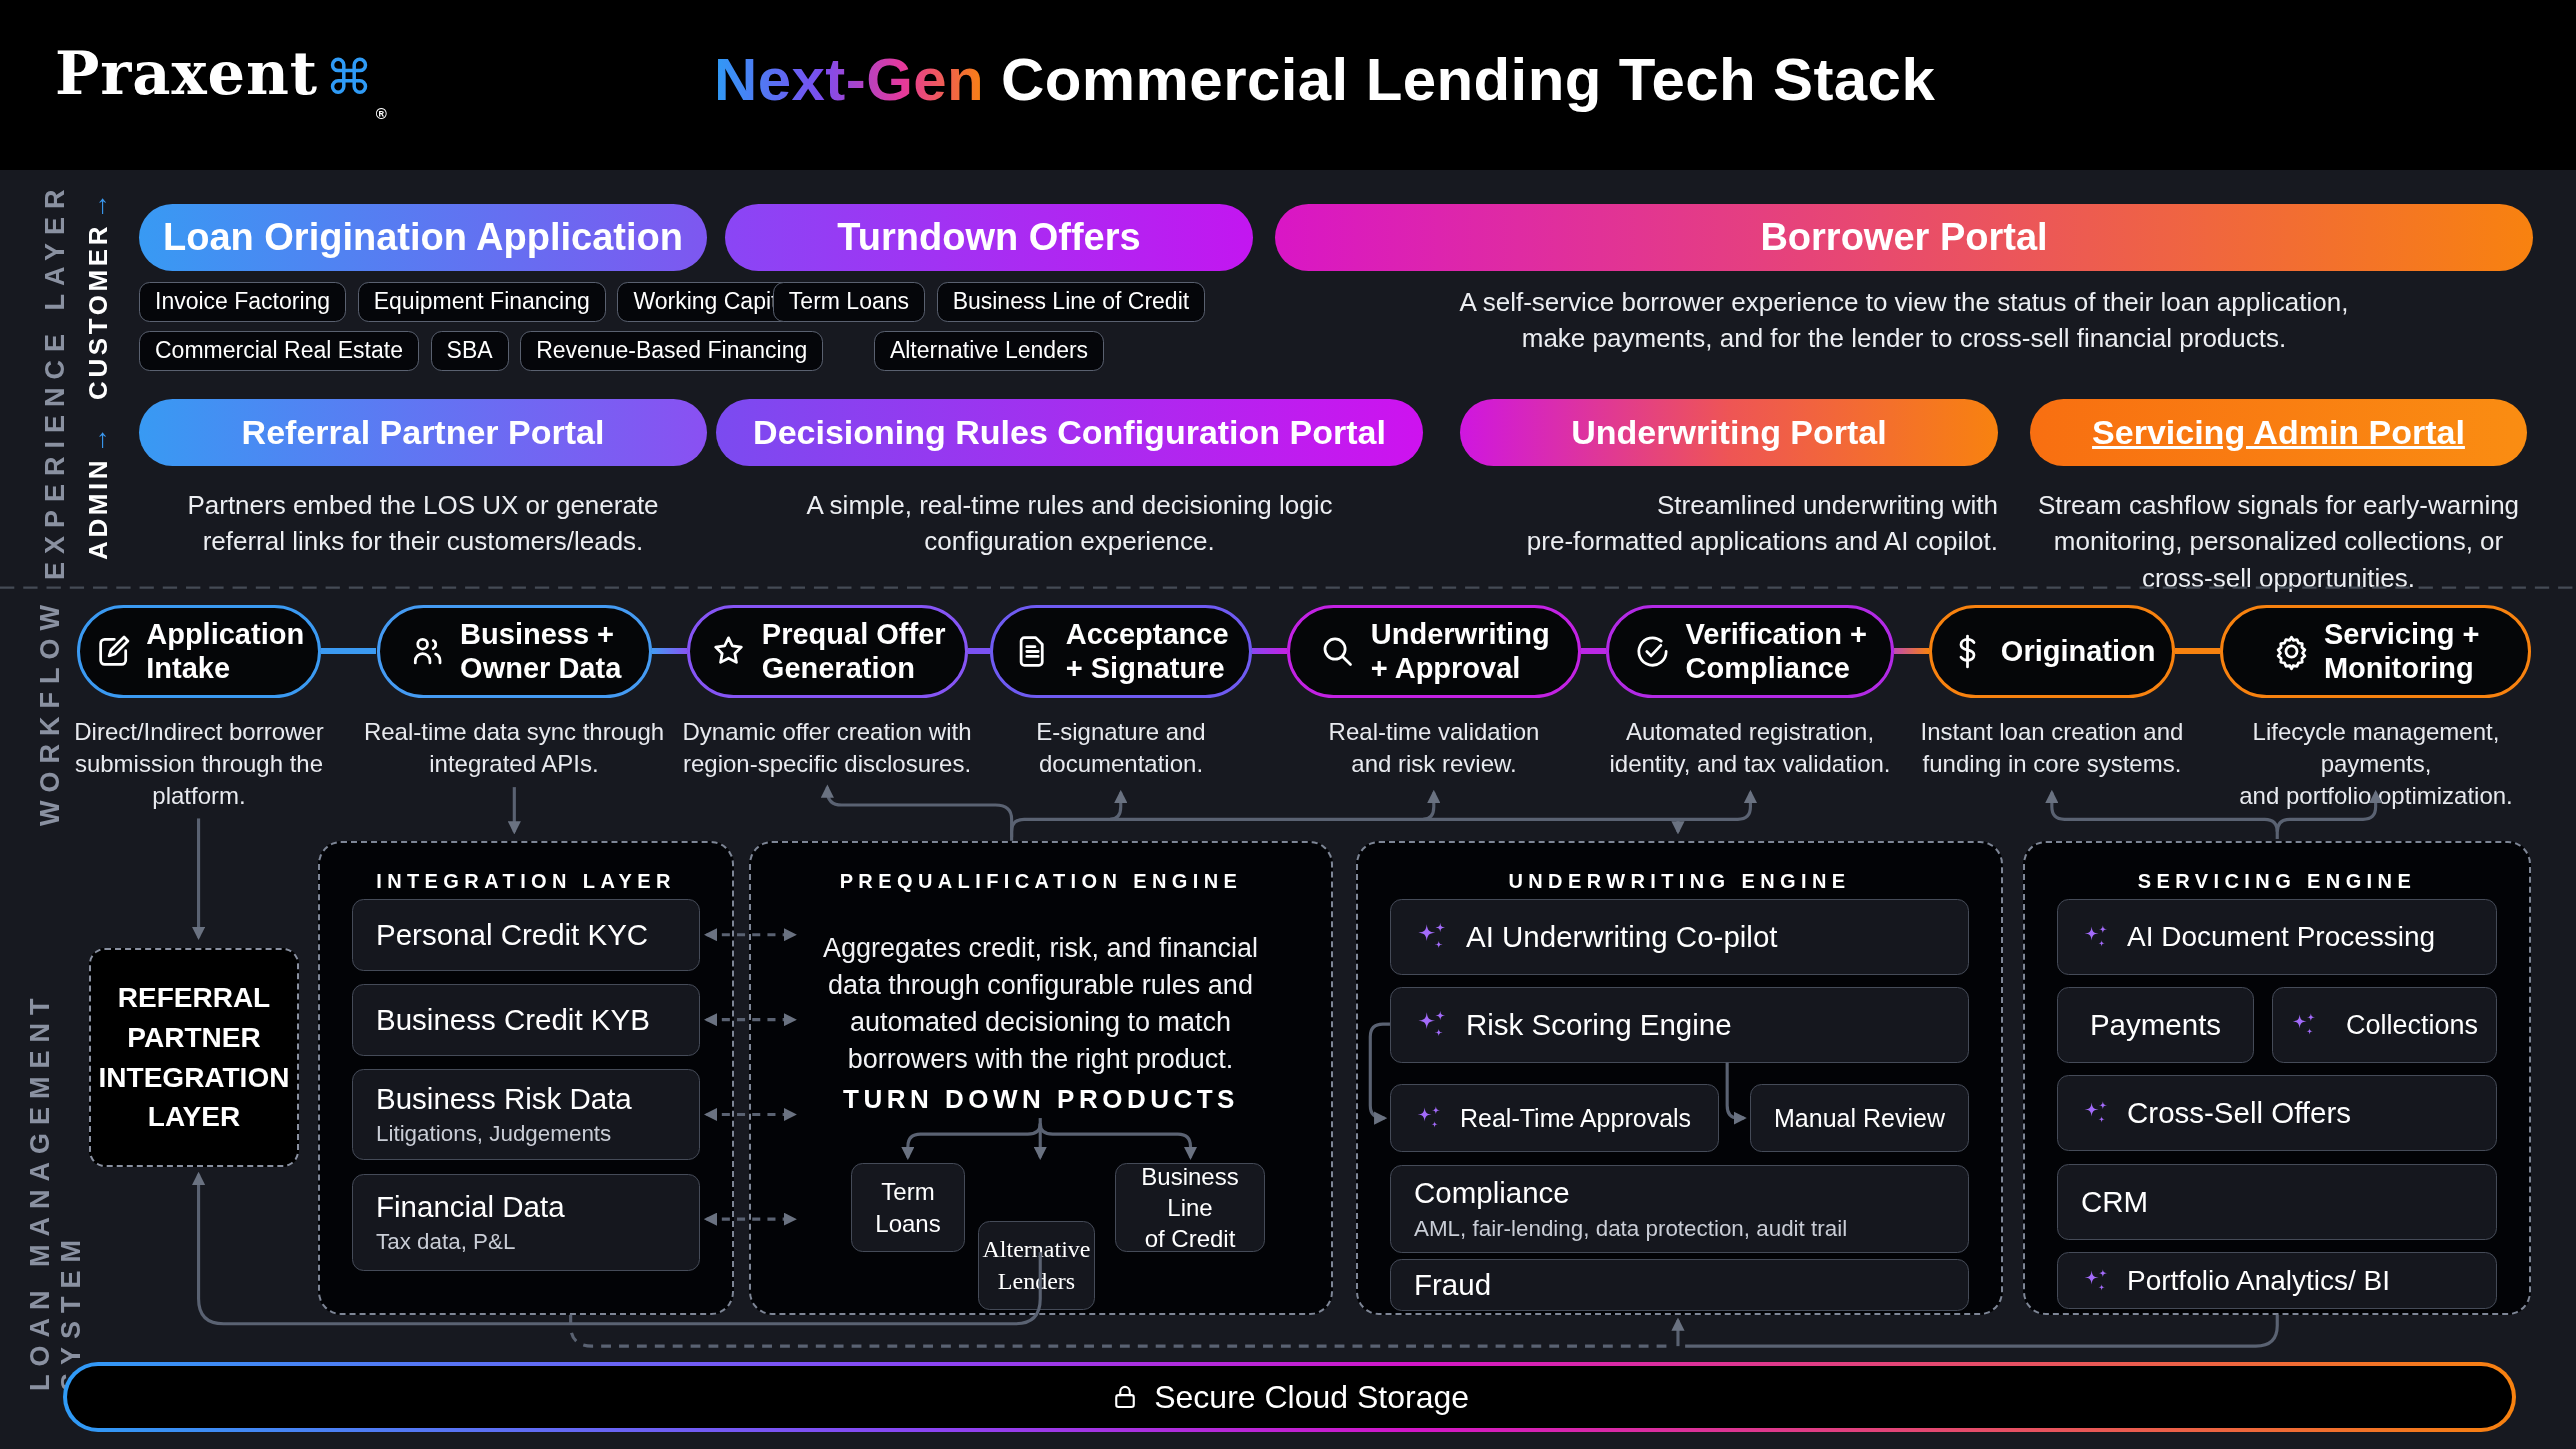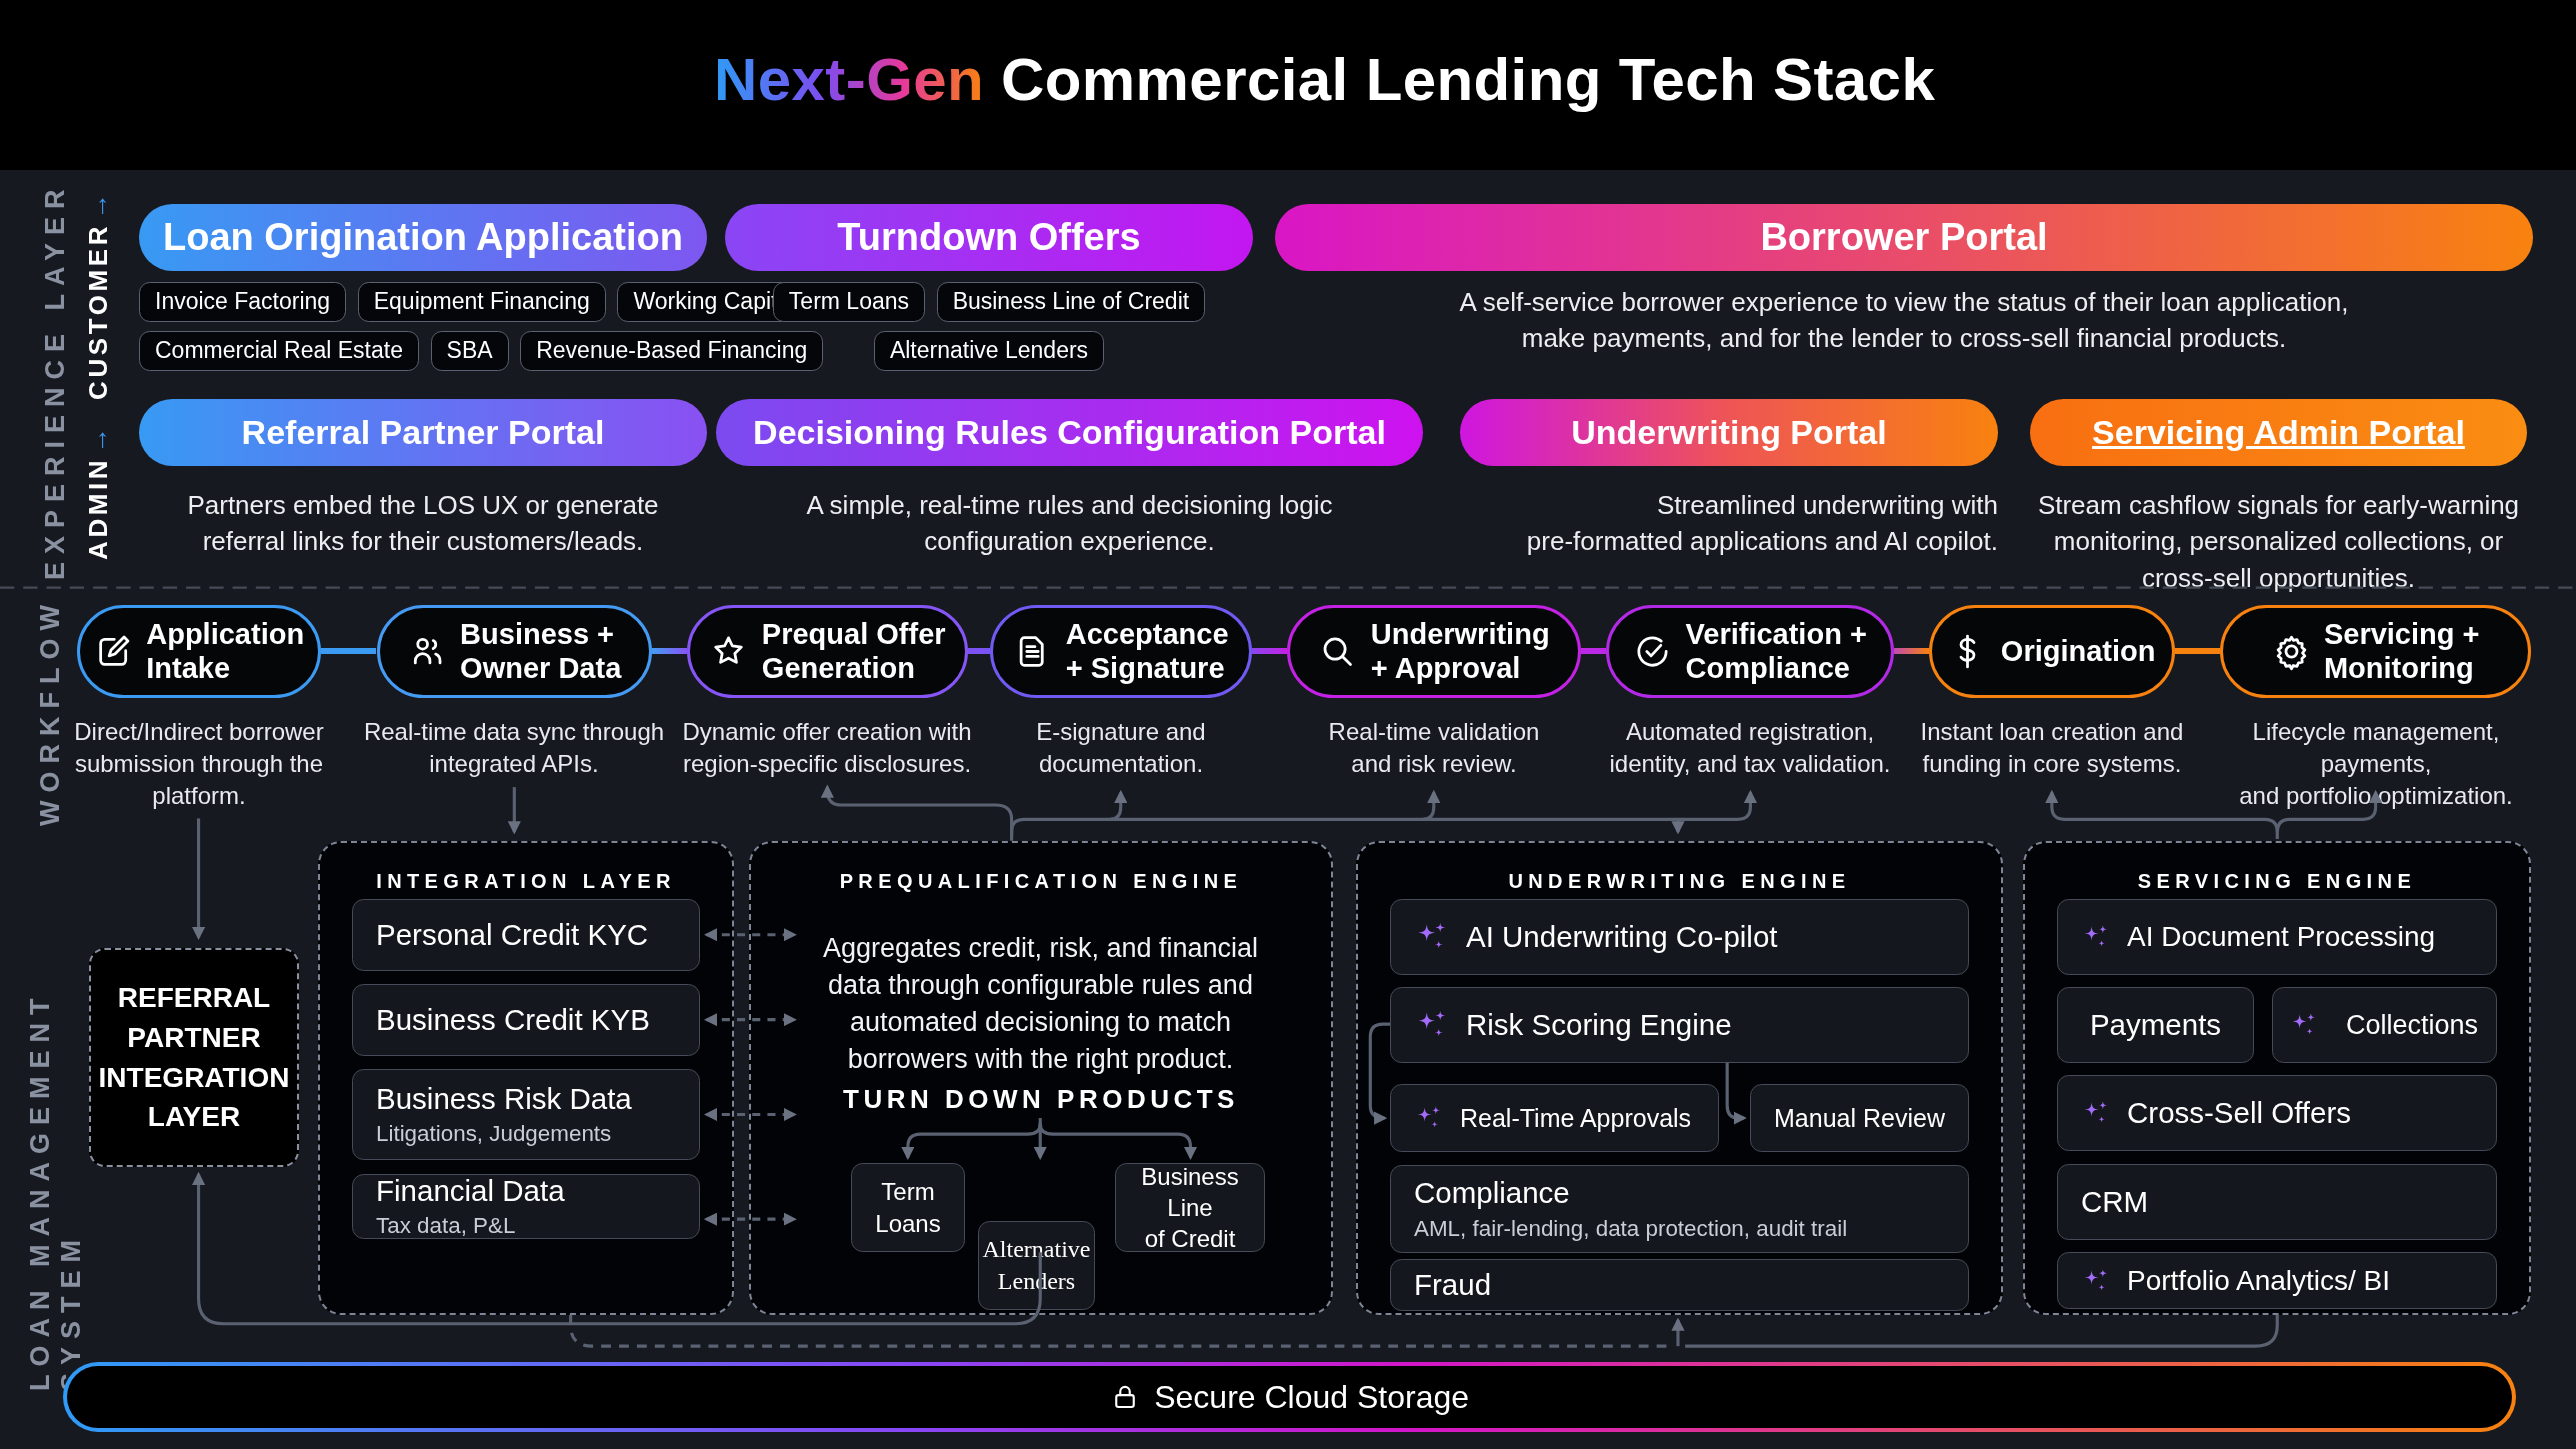--- a/index.html
+++ b/index.html
@@ -85,20 +85,21 @@
     display:flex; align-items:center; justify-content:center; gap:14.3px;
     font-size:32px; font-weight:500; }
 
   svg.icon { stroke:#fff; stroke-width:1.7; fill:none; stroke-linecap:round; stroke-linejoin:round; }
   #connectors { position:absolute; left:0; top:0; pointer-events:none; }
 </style>
 </head>
 <body>
 
 <div id="header">
+  <div id="logo"><span>Praxent</span><span class="mark">⌘</span><span class="reg">®</span></div>
   <div id="title"><span class="accent">Next-Gen</span><span> Commercial Lending Tech Stack</span></div>
 </div>
 
 <div class="vlabel vgray" style="left:36px; top:179px; height:403px;">EXPERIENCE LAYER</div>
 <div class="vlabel vwhite" style="left:79px; top:191px; height:211px;">
     <span>CUSTOMER</span>
     <span class="arr">→</span>
   </div>
 <div class="vlabel vwhite" style="left:79px; top:404px; height:179px;">
     <span>ADMIN</span>
@@ -259,21 +260,21 @@
   </div>
 <div class="tile" style="left:352px; top:984px; width:348px; height:72px;">
     <span class="t">Business Credit KYB</span>
   </div>
 <div class="tile" style="left:352px; top:1069px; width:348px; height:91px;">
   <span class="col">
       <span class="t">Business Risk Data</span>
       <span class="s">Litigations, Judgements</span>
     </span>
 </div>
-<div class="tile" style="left:352px; top:1174px; width:348px; height:65px;">
+<div class="tile" style="left:352px; top:1174px; width:348px; height:97px;">
   <span class="col">
       <span class="t">Financial Data</span>
       <span class="s">Tax data, P&amp;L</span>
     </span>
 </div>
 
 <div class="engine" style="left:749px; width:584px;">
   <div class="etitle">PREQUALIFICATION ENGINE</div>
 </div>
 <div id="prequal-desc" class="pre">Aggregates credit, risk, and financial

